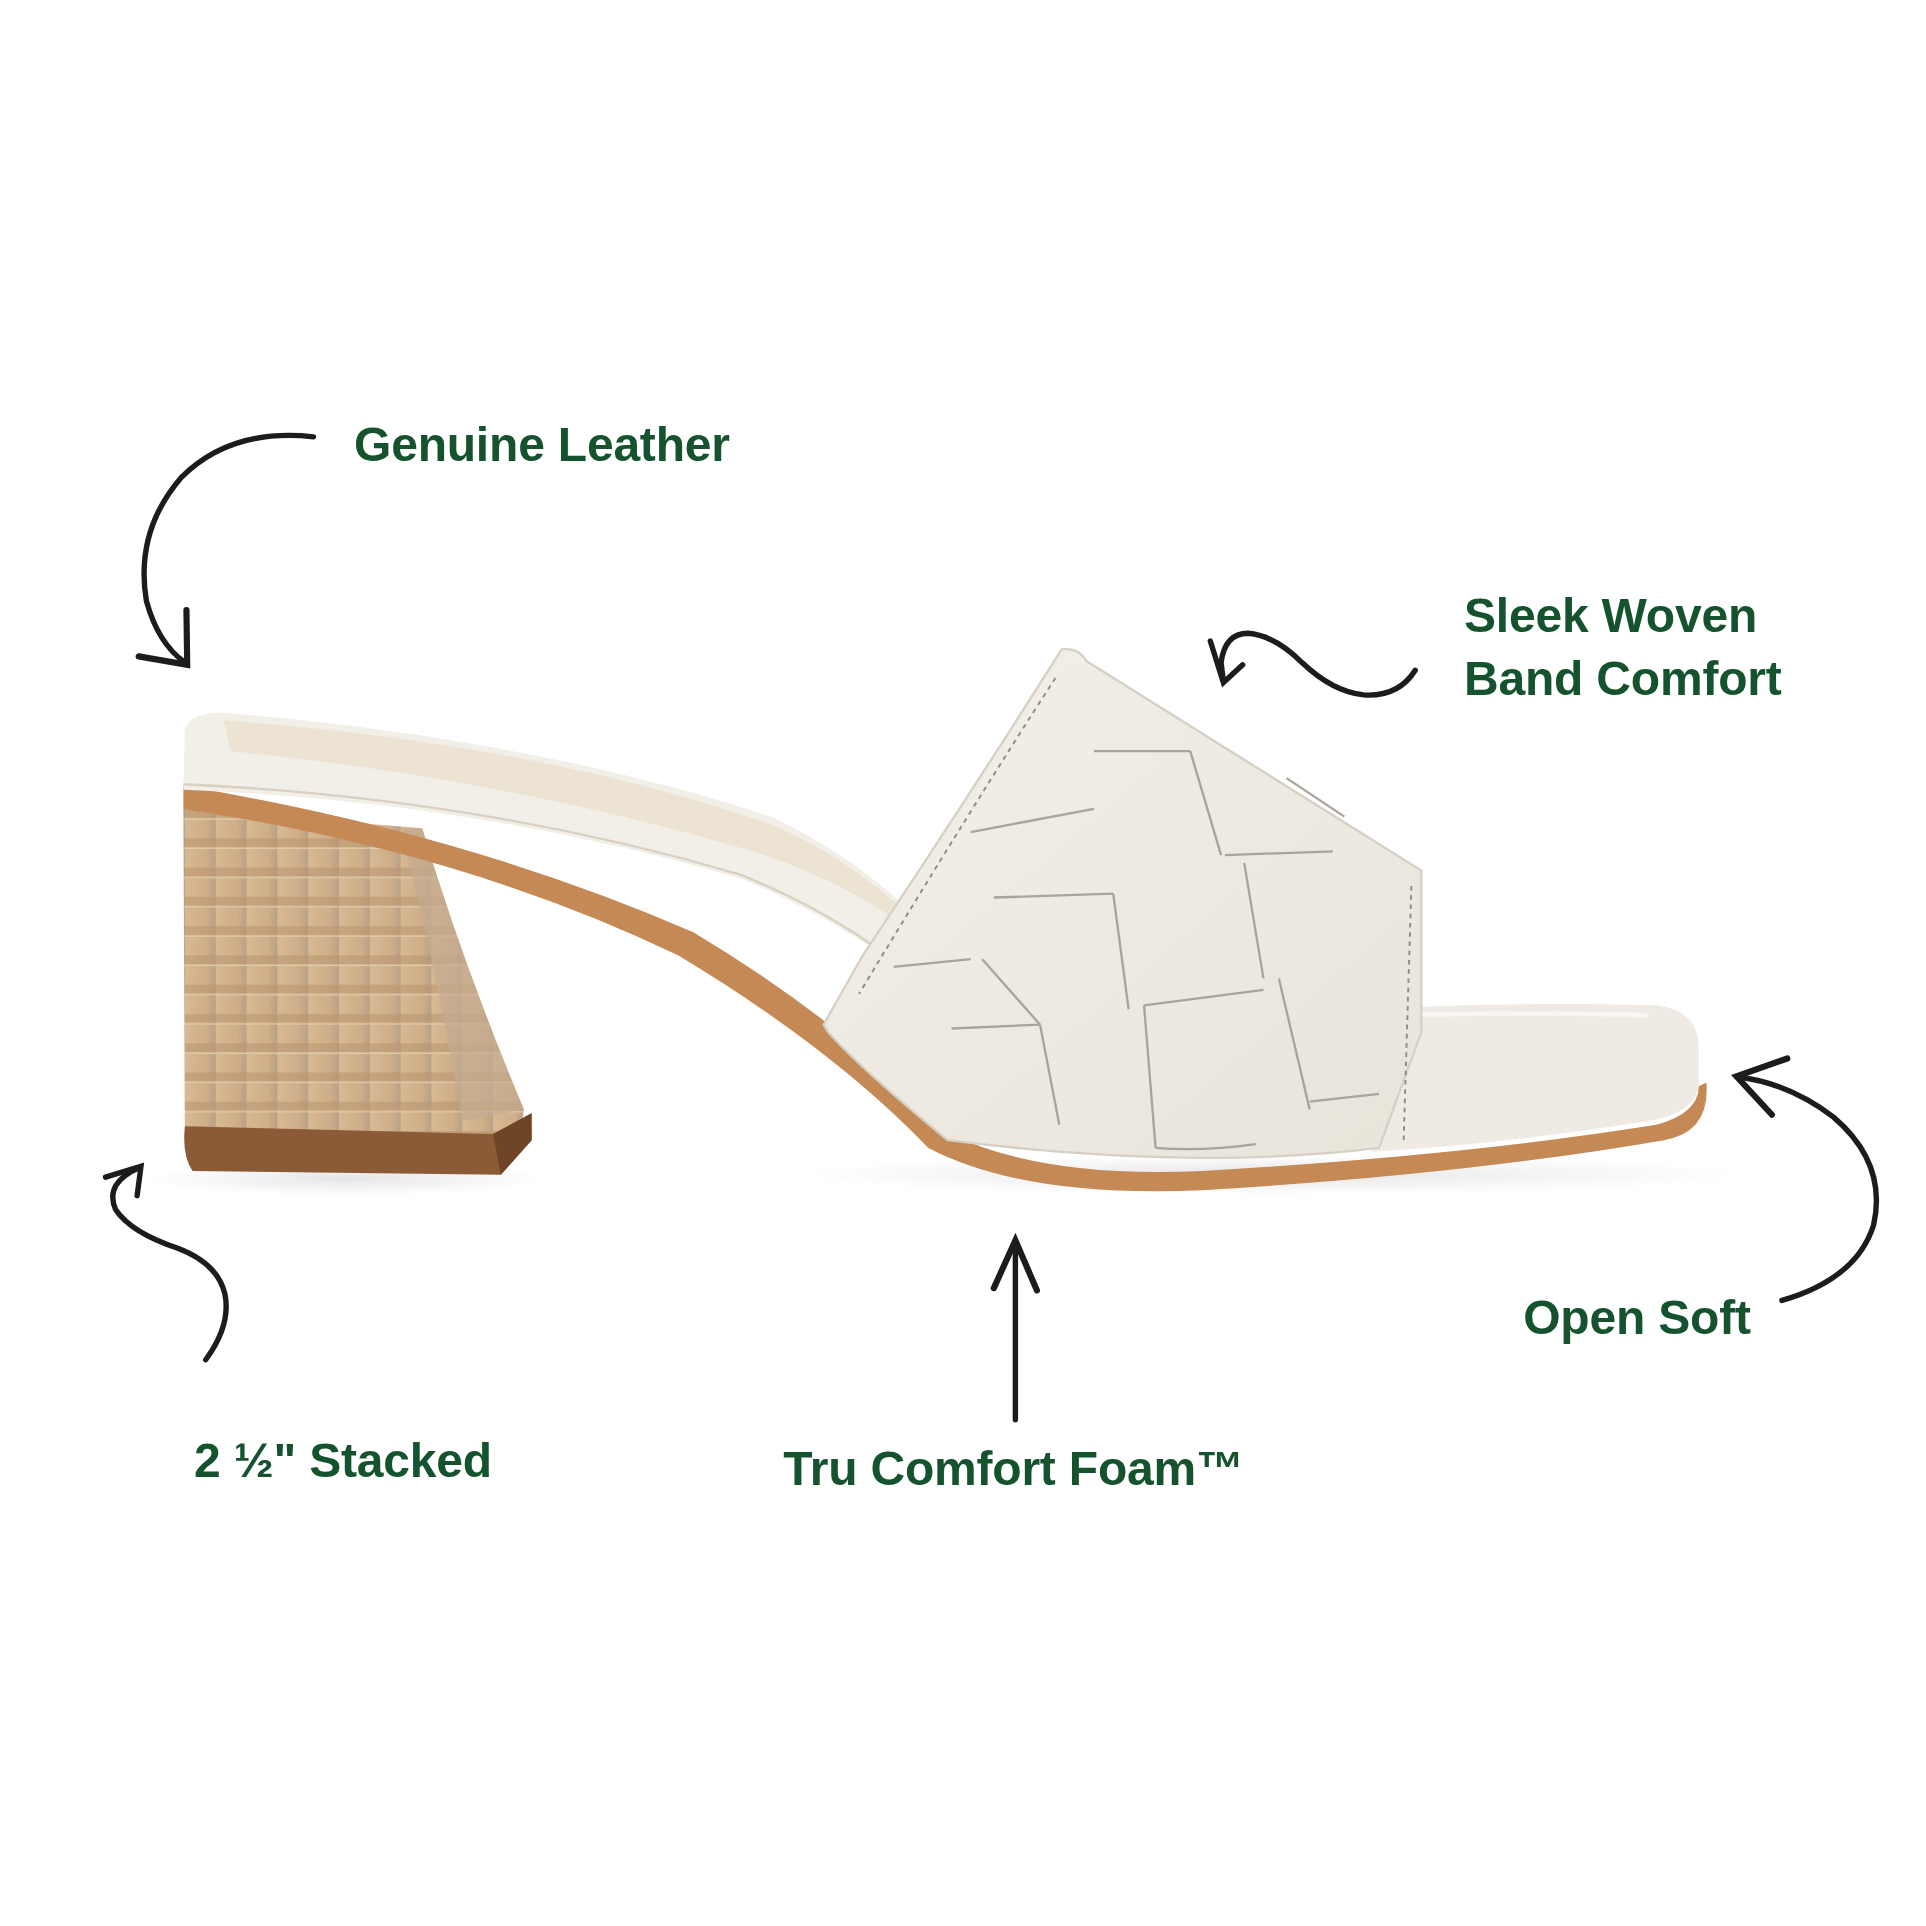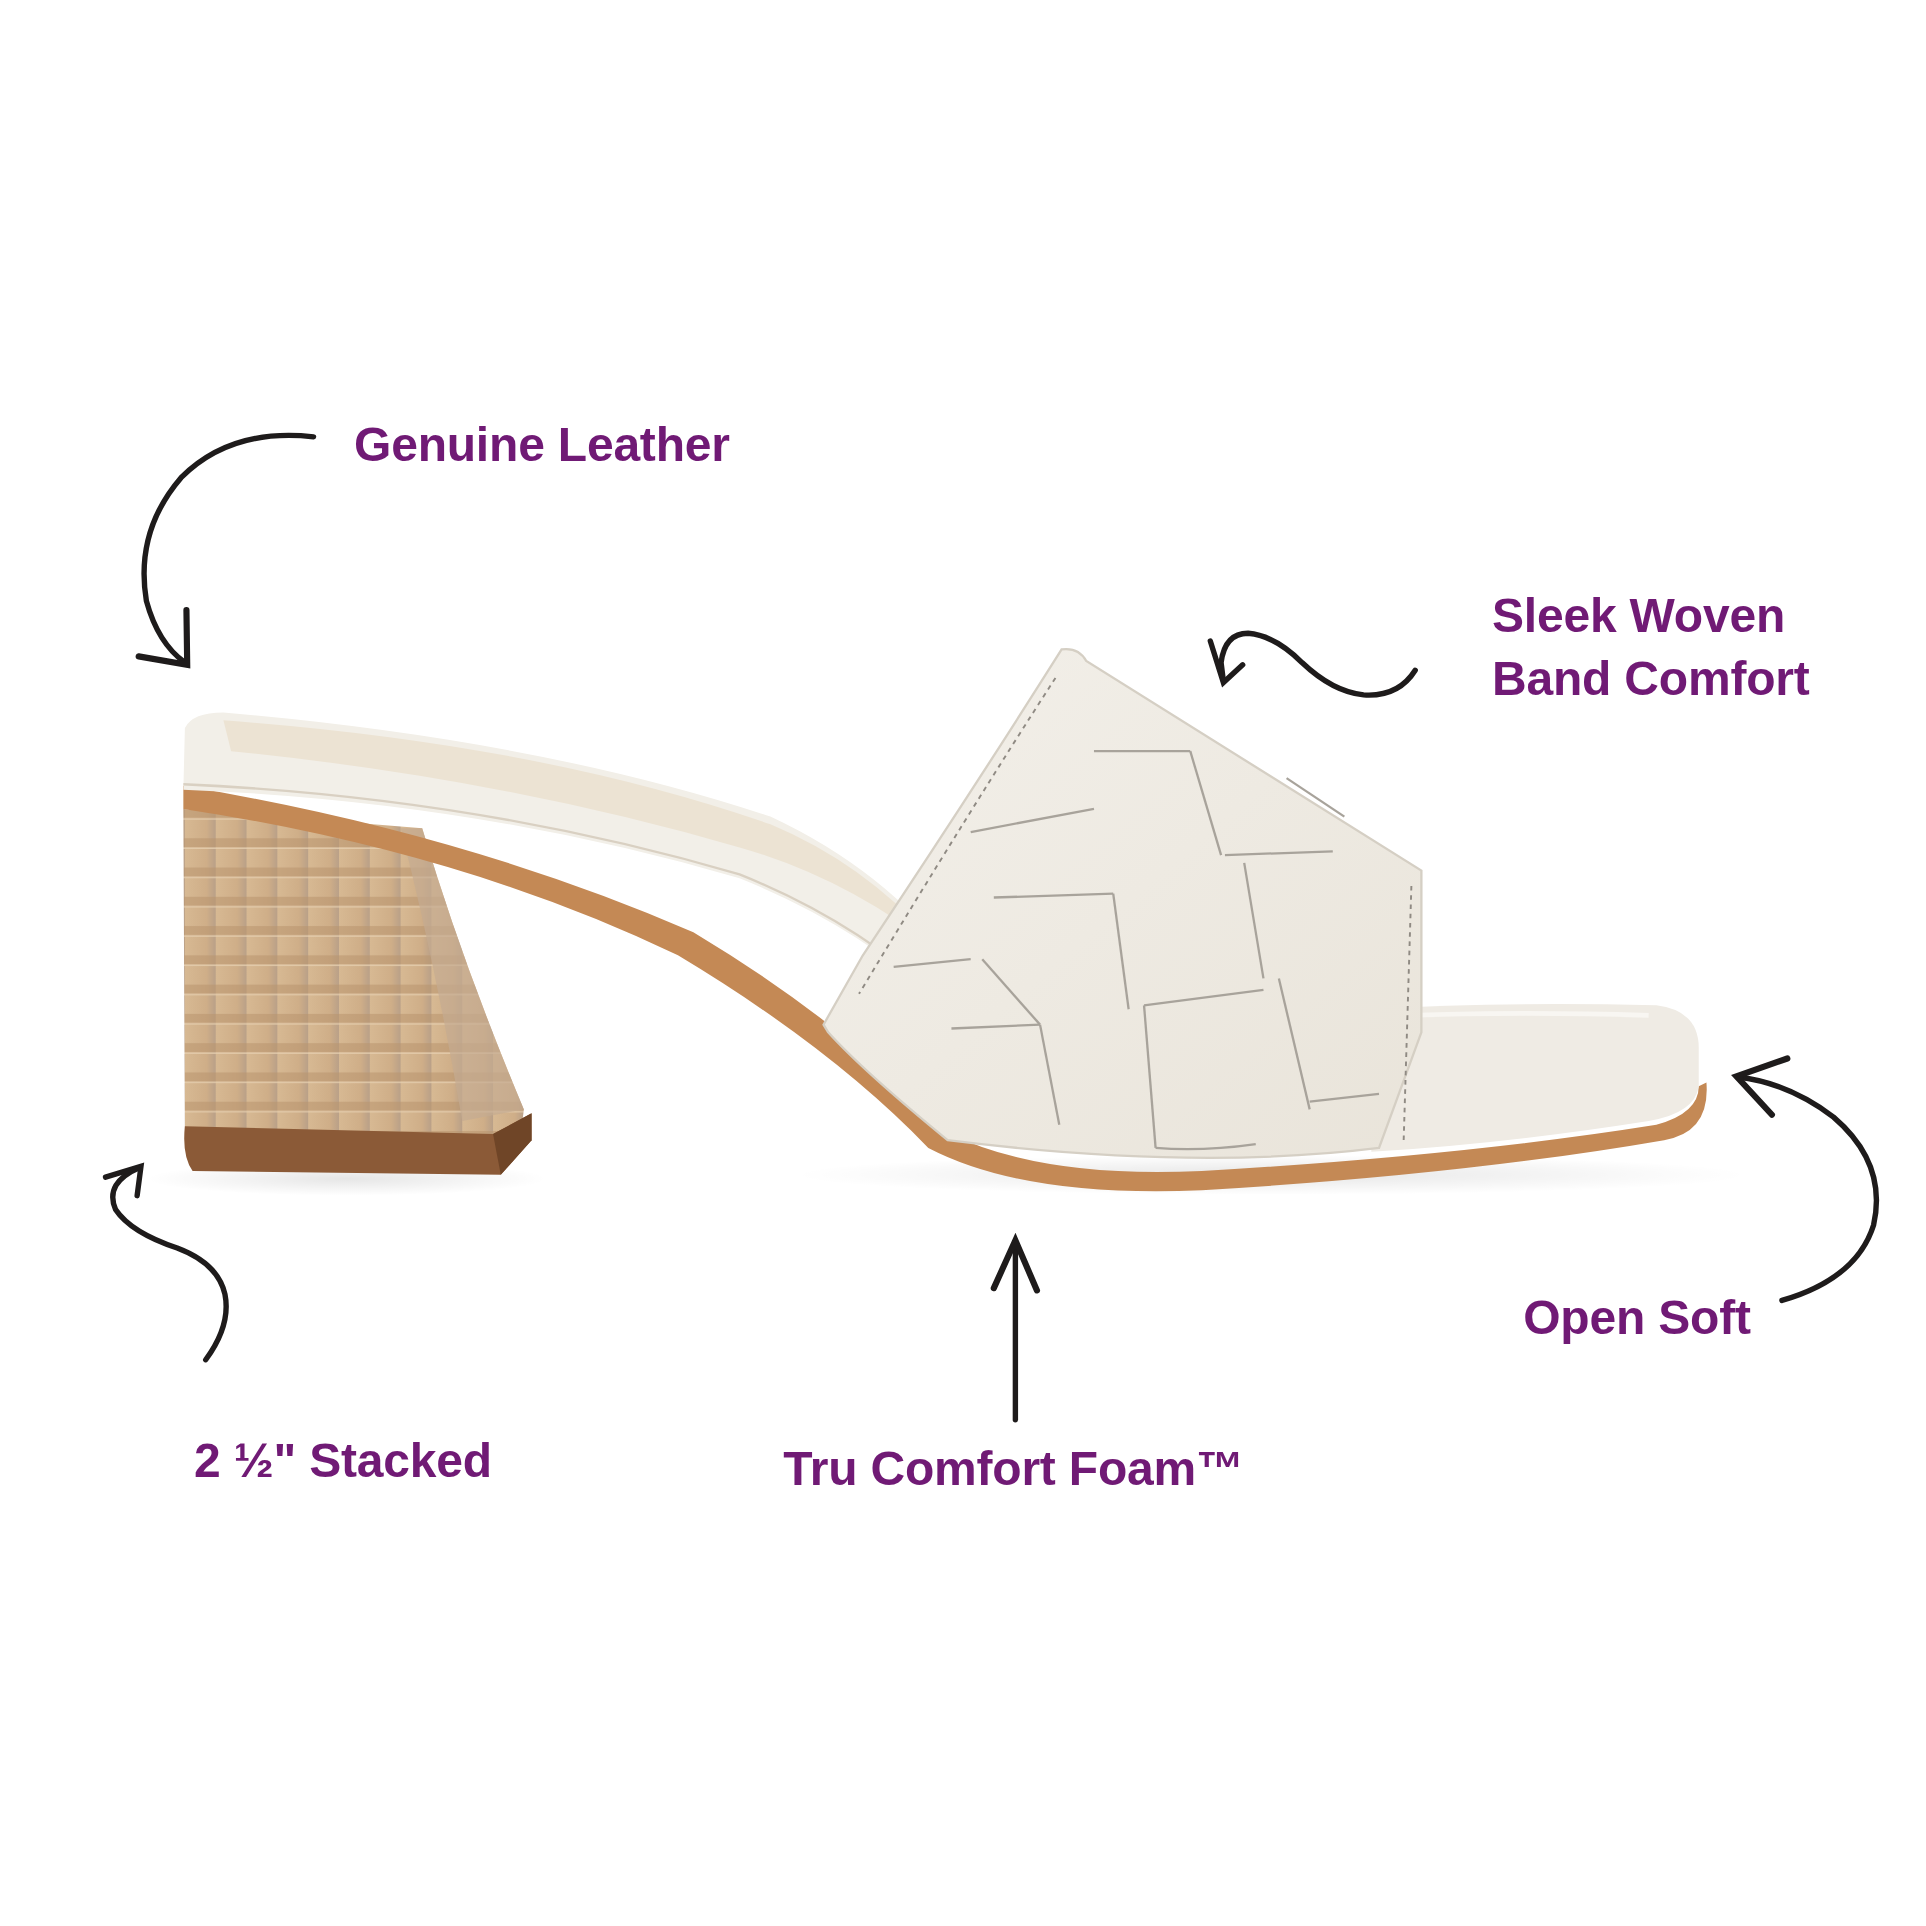--- a/index.html
+++ b/index.html
@@ -1,23 +1,23 @@
 <!DOCTYPE html>
 <html style="font-size:12.3px"><head>
 <meta charset="utf-8">
 <style>
   html, body { margin: 0; padding: 0; background: #ffffff; }
   body { width: 1926px; height: 1926px; position: relative; overflow: hidden; font-family: "Liberation Sans", sans-serif; }
   .stage { position: absolute; left: 0; top: 0; width: 1926px; height: 1926px; }
   .stage svg { position: absolute; left: 0; top: 0; }
-  .label { position: absolute; color: #701a75; font-weight: 700; font-size: 48px; line-height: 63px; white-space: nowrap; letter-spacing: -0.2px; }
+  .label { position: absolute; color: #14532d; font-weight: 700; font-size: 48px; line-height: 63px; white-space: nowrap; letter-spacing: -0.2px; }
   .label span { display: block; }
   .center { text-align: center; margin-top: 13px; }
   #lbl-leather { left: 354px; top: 413px; }
-  #lbl-band { left: 1464px; top: 584px; text-align: left; margin-left: 28px; }
+  #lbl-band { left: 1464px; top: 584px; text-align: left; }
   #lbl-heel { left: 35px; top: 1416px; width: 616px; }
   #lbl-insole { left: 740px; top: 1424px; width: 547px; }
   #lbl-toe { left: 1479px; top: 1273px; width: 316px; }
 </style>
 </head>
 <body>
 
 <div class="stage">
 
   <svg width="1926" height="1926" viewBox="0 0 2500 2500">

